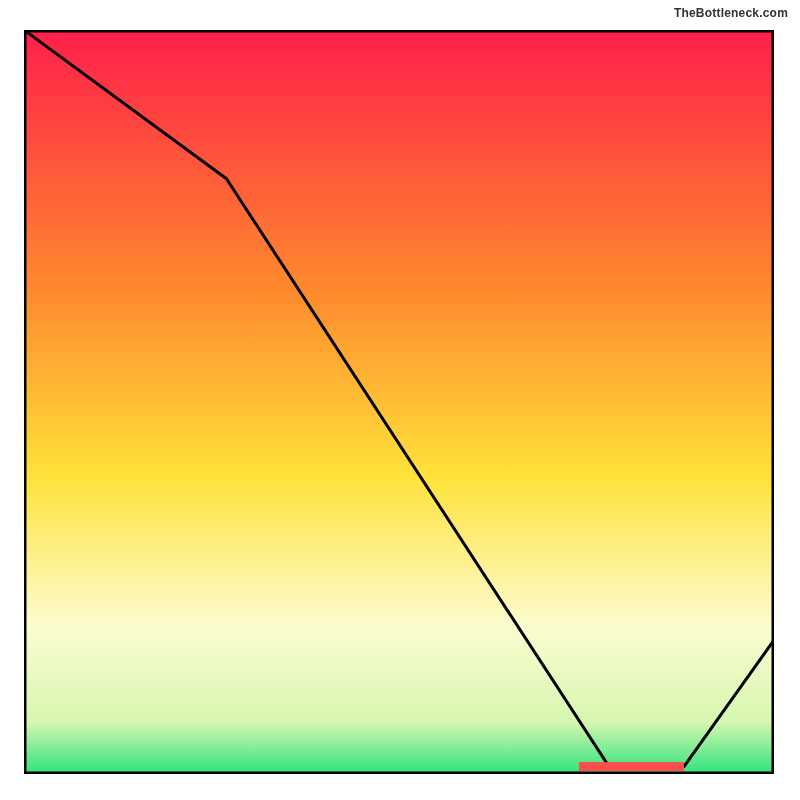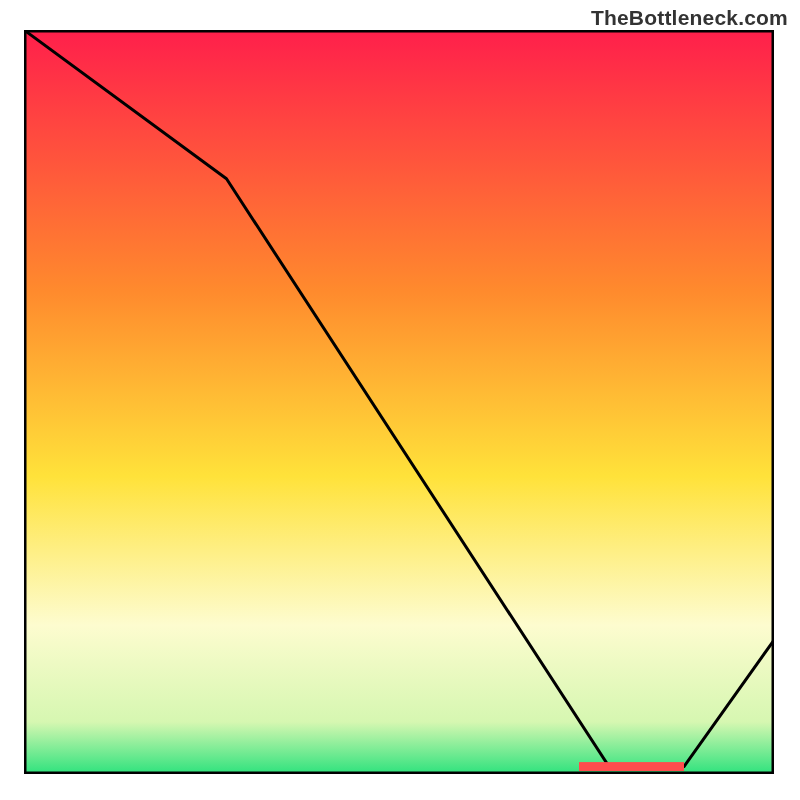--- a/index.html
+++ b/index.html
@@ -1,17 +1,17 @@
 <!DOCTYPE html>
 <html><head>
 <meta charset="utf-8">
 <style>
   html,body{margin:0;padding:0;width:800px;height:800px;background:#fff;font-family:Arial,Helvetica,sans-serif;}
   .wrap{position:relative;width:800px;height:800px;}
-  .attribution{position:absolute;top:6px;right:12px;font-size:21px;font-weight:bold;color:#333;letter-spacing:0.2px;margin-left:29px;}
+  .attribution{position:absolute;top:6px;right:12px;font-size:12px;font-weight:bold;color:#333;letter-spacing:0.2px;margin-left:29px;}
   .plot-area{position:absolute;left:24px;top:30px;width:750px;height:744px;}
   .plot-area svg{width:100%;height:100%;display:block;}
 </style>
 </head>
 <body>
 
 <div class="wrap">
   <div class="attribution">TheBottleneck.com</div>
 
   <div class="plot-area">

